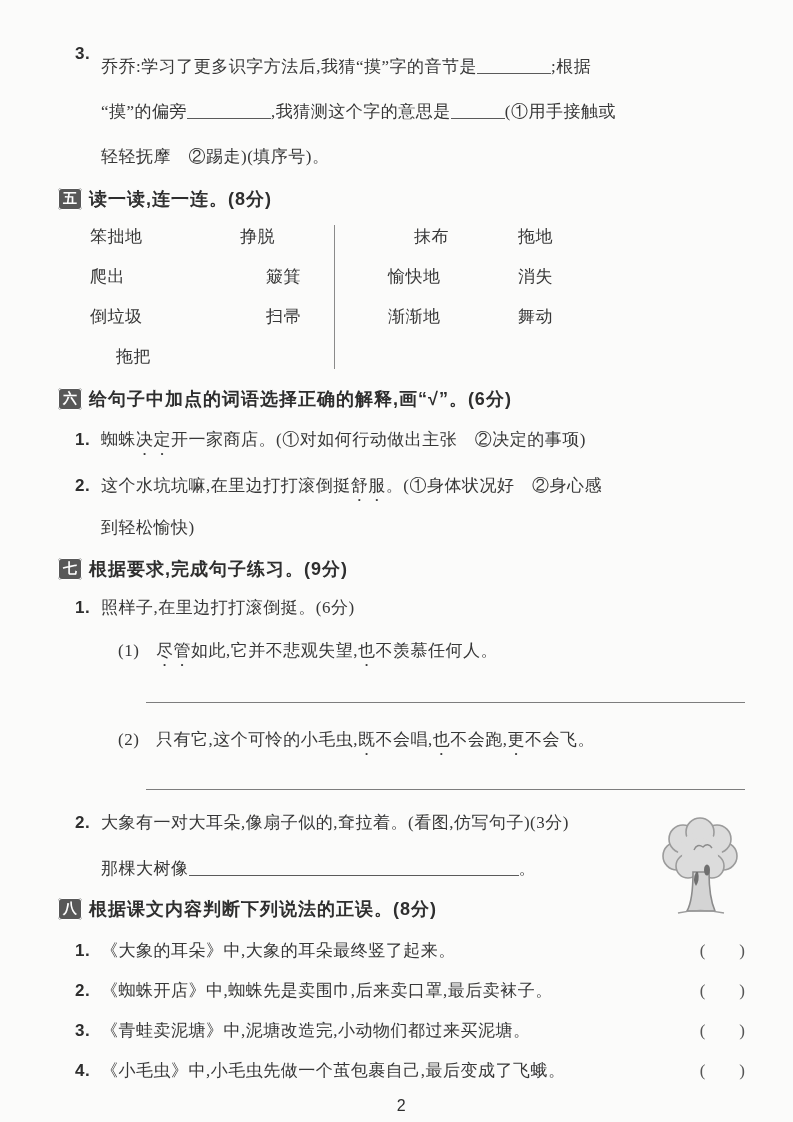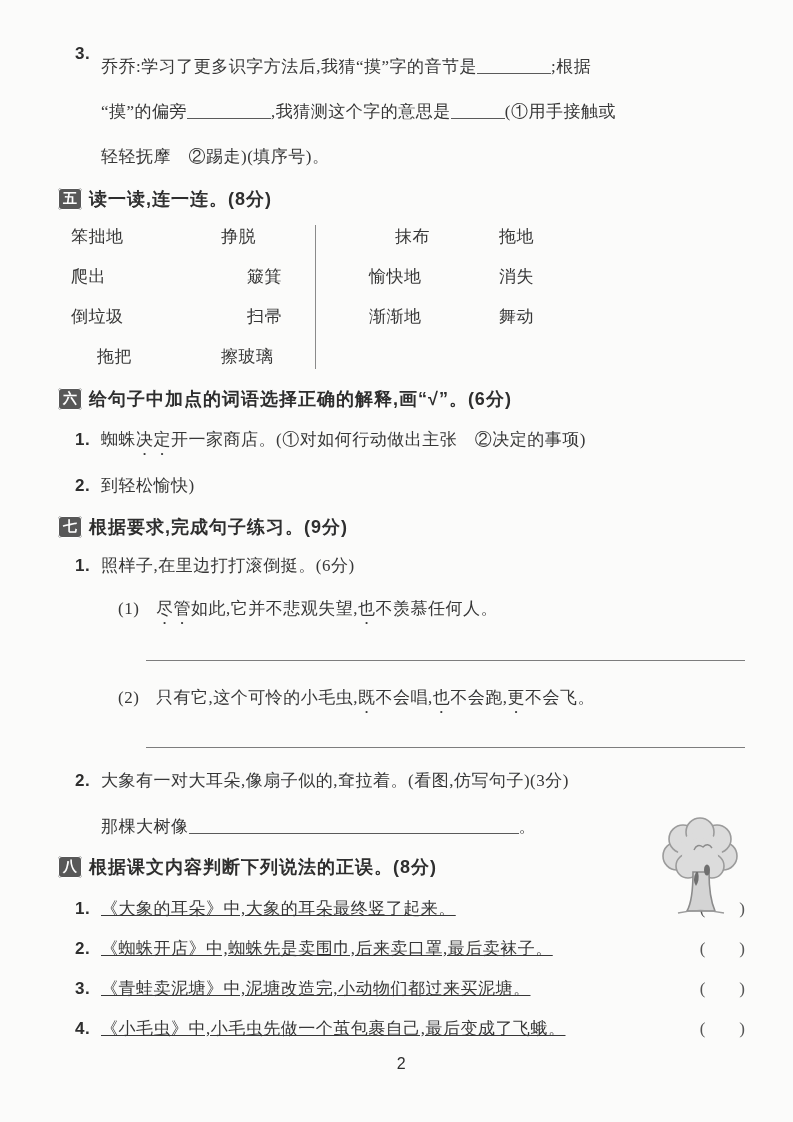--- a/index.html
+++ b/index.html
@@ -53,34 +53,34 @@
   .answer-line {
     border-bottom:1.5px solid #7d7d7d;
     margin-left:88px;
   }
 
   
   .q3 { margin-left:17px; }
   .q3 .ibody > div { line-height:45px; height:45px; white-space:nowrap; }
 
   
-  .match-wrap { position:relative; margin-left:13px; margin-top:6px; }
+  .match-wrap { position:relative; margin-left:32px; margin-top:6px; }
   .match-grid {
     display:grid;
     grid-template-columns:150px 148px 130px auto;
     line-height:40px;
   }
   .match-divider {
     position:absolute; left:244px; top:8px; bottom:8px;
     width:1px; background:#8a8a8a;
   }
 
   
   .tf-row { display:flex; line-height:40px; }
-  .tf-row .txt { flex:1 1 auto;text-decoration:underline; }
+  .tf-row .txt { flex:1 1 auto; }
   .tf-row .paren { flex:0 0 auto; color:#555; letter-spacing:0; }
 
   
   .tree { position:absolute; left:650px; top:814px; width:100px; height:104px; }
 
   .pagenum {
     text-align:center;
     font-family:"Liberation Sans","DejaVu Sans",sans-serif;
     font-size:16px; color:#2e2e2e;
   }
@@ -116,37 +116,37 @@
       <span style="padding-left:26px">簸箕</span>
 
       <span>愉快地</span>
       <span>消失</span>
       <span>倒垃圾</span>
       <span style="padding-left:26px">扫帚</span>
 
       <span>渐渐地</span>
       <span>舞动</span>
       <span style="padding-left:26px">拖把</span>
-      <span>擦玻璃</span>
     </div>
   </div>
 
   <div class="sec-header" style="margin-top:10px">
     <span class="sec-icon">六</span>
     <span>给句子中加点的词语选择正确的解释,画“√”。(6分)</span>
   </div>
 
   <div class="item" style="margin-left:17px; margin-top:12px; line-height:33px">
     <span class="inum">1.</span>
     <div class="ibody"><span>蜘蛛</span><span class="dotted">决定</span><span>开一家商店。(①对如何行动做出主张　②决定的事项)</span></div>
   </div>
 
   <div class="item" style="margin-left:17px; margin-top:6px; line-height:42px">
     <span class="inum">2.</span>
     <div class="ibody">
+      <div><span>这个水坑坑嘛,在里边打打滚倒挺</span><span class="dotted">舒服</span><span>。(①身体状况好　②身心感</span></div>
       <div><span>到轻松愉快)</span></div>
     </div>
   </div>
 
   <div class="sec-header" style="margin-top:8px">
     <span class="sec-icon">七</span>
     <span>根据要求,完成句子练习。(9分)</span>
   </div>
 
   <div class="item" style="margin-left:17px; margin-top:12px; line-height:30px">

